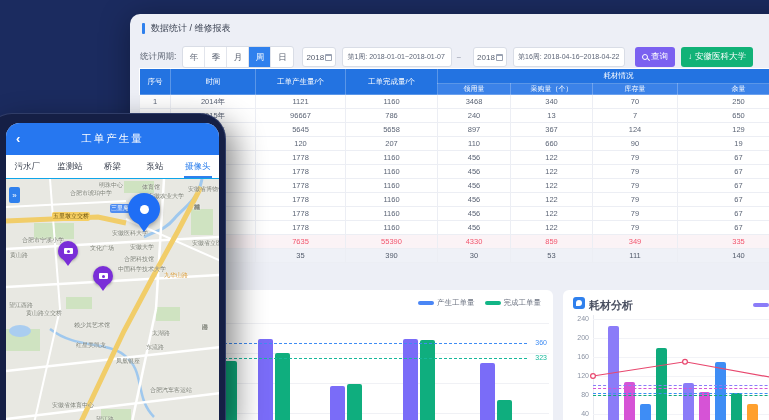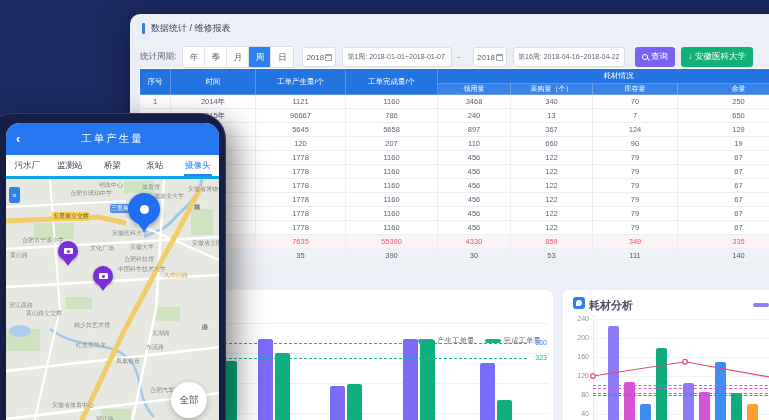--- a/index.html
+++ b/index.html
@@ -43,21 +43,21 @@
   table.rep thead tr.subrow th{height:11px;background:#3b82e8;font-size:7px;}
   table.rep td{height:14px;font-size:7.5px;color:#5c6576;text-align:center;background:#fff;
                border:1px solid #eceef4;padding:0;overflow:hidden;white-space:nowrap;}
   tr.total-row td{background:#fbf3f6;color:#f2566e;}
   tr.avg-row td{background:#eff1f7;color:#525b6b;}
 
   
   .card{position:absolute;background:#fff;border-radius:6px;overflow:hidden;}
   #card1{left:75px;top:276px;width:348px;height:170px;}
   #card2{left:433px;top:276px;width:250px;height:170px;}
-  .legend{position:absolute;right:12px;top:8px;display:flex;gap:10px;align-items:center;margin-top:38px;}
+  .legend{position:absolute;right:12px;top:8px;display:flex;gap:10px;align-items:center;}
   .lg-item{display:flex;align-items:center;gap:3px;}
   .lg-pill{width:16px;height:4px;border-radius:2px;}
   .lg-txt{font-size:7.5px;color:#6b7280;}
   .gridline{position:absolute;left:4px;right:4px;height:1px;background:#f0f1f5;}
   .bar{position:absolute;border-radius:2px 2px 0 0;height:320px;}
   .dashline{position:absolute;left:4px;right:26px;border-top:1px dashed;}
   .dashlbl{position:absolute;right:6px;font-size:7px;line-height:8px;}
   .ytick{position:absolute;left:6px;width:20px;text-align:right;font-size:7px;color:#8b93a3;}
   .c2-title{position:absolute;left:26px;top:8px;font-size:11px;font-weight:bold;color:#4b5162;}
   .c2-icon{position:absolute;left:10px;top:7px;width:12px;height:12px;background:#2f80ed;border-radius:3px;
@@ -69,21 +69,21 @@
 
   
   .phone{position:absolute;left:-14px;top:113px;width:240px;height:310px;background:#151f45;
          border-radius:26px 26px 0 0;z-index:5;box-shadow:10px 10px 30px rgba(0,0,0,.45);
          border:1px solid rgba(130,150,210,.25);}
   .screen{position:absolute;left:19px;top:9px;right:6px;bottom:0;border-radius:14px 14px 0 0;
           overflow:hidden;background:#fff;display:flex;flex-direction:column;}
   .p-header{height:32px;background:#2677f0;display:flex;align-items:center;justify-content:center;position:relative;flex:none;}
   .p-back{position:absolute;left:10px;color:#fff;font-size:13px;font-weight:bold;line-height:32px;}
   .p-title{color:#fff;font-size:10.5px;letter-spacing:2px;}
-  .p-tabs{height:24px;background:#fff;display:flex;flex:none;border-bottom:3px solid #0ea5e9;}
+  .p-tabs{height:24px;background:#fff;display:flex;flex:none;border-bottom:1px solid #0ea5e9;}
   .p-tab{flex:1;display:flex;align-items:center;justify-content:center;font-size:8.5px;color:#3a414f;position:relative;cursor:pointer;}
   .p-tab.active{color:#2f80ed;}
   .p-tab.active:after{content:"";position:absolute;bottom:0;left:50%;transform:translateX(-50%);width:28px;height:2px;background:#2f80ed;}
   .p-map{flex:1;position:relative;background:#e8e8e2;overflow:hidden;}
   .map-label{position:absolute;font-size:6px;color:#7d8076;white-space:nowrap;text-shadow:0 0 2px #fff;z-index:2;}
   .lbl-yellow{background:#f6cf63;color:#6b5310;border-radius:2px;padding:0 1px;text-shadow:none;}
   .lbl-blue{background:#4f8df2;color:#fff;border-radius:2px;padding:0 1px;text-shadow:none;}
   .lbl-orange{color:#d9982f;}
   .lbl-vert{writing-mode:vertical-rl;}
   .expander{position:absolute;left:3px;top:8px;width:11px;height:16px;background:#2f80ed;color:#fff;
@@ -447,17 +447,16 @@
             </div>
             <div class="pin-cam" style="left: 87px; top: 87px;">
               <span class="cam">
                 <i></i>
               </span>
             </div>
             <div class="pin-blue" style="left: 122px; top: 14px;">
               <i></i>
             </div>
           </div>
-        <div class="allbtn">全部</div>
       </div>
     </div>
   </div>
 </div>
 
 </body></html>

